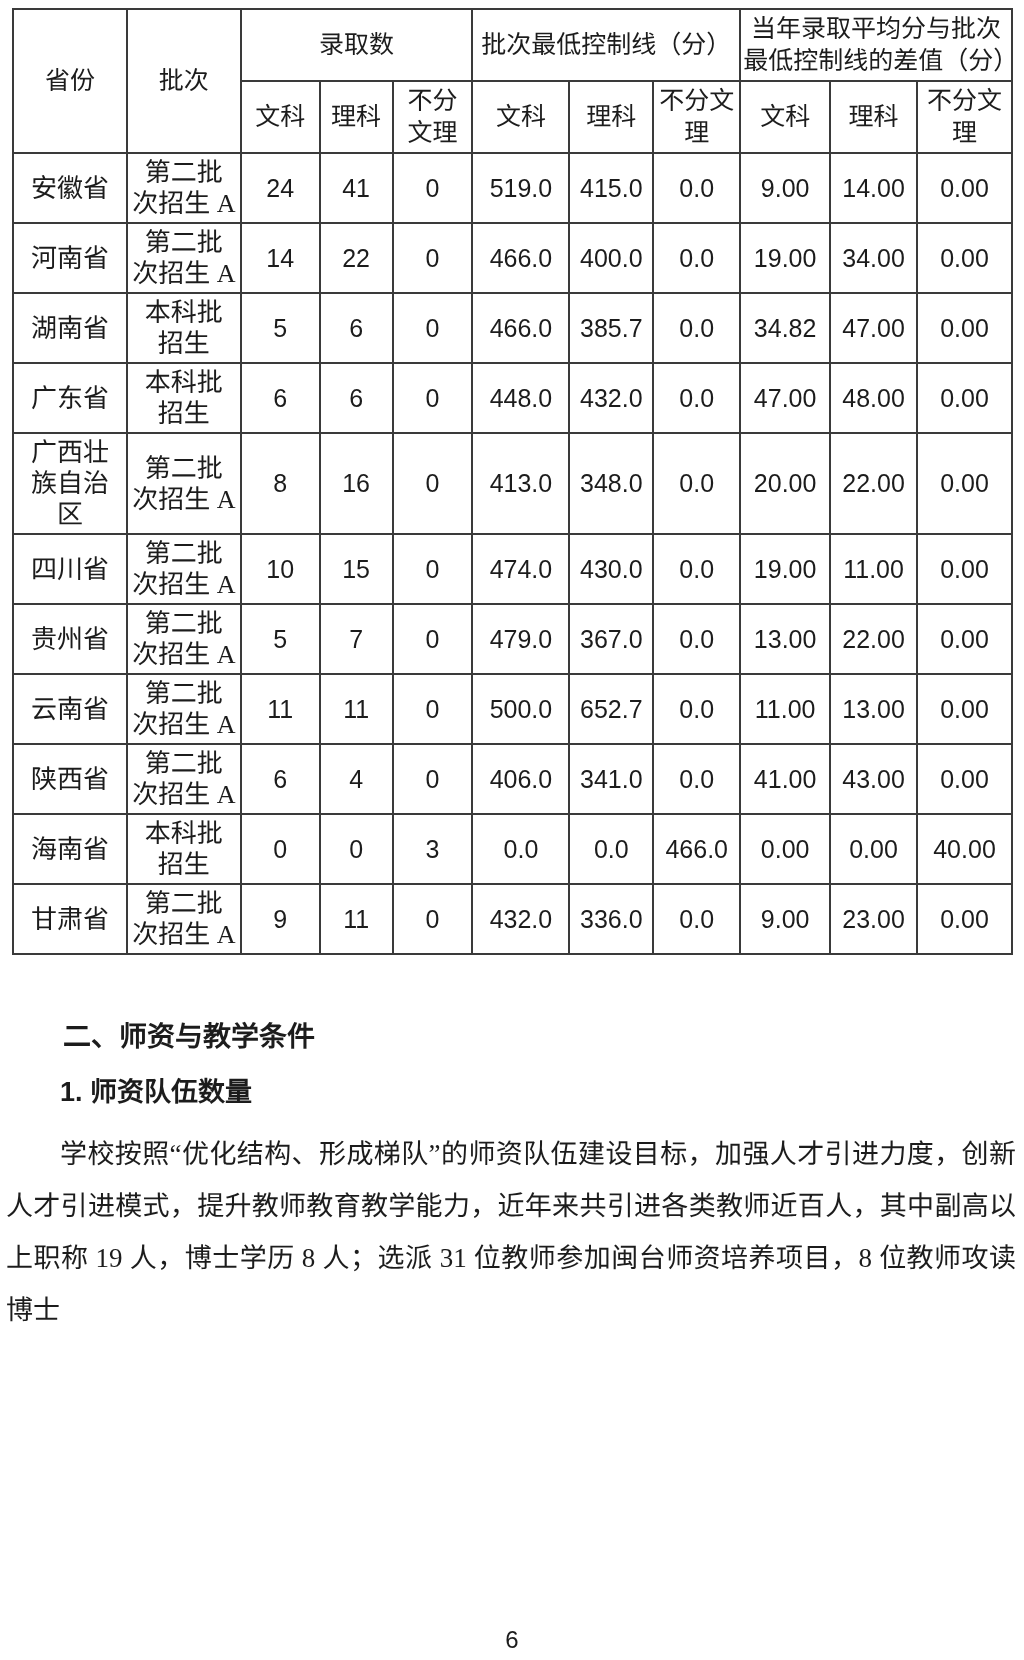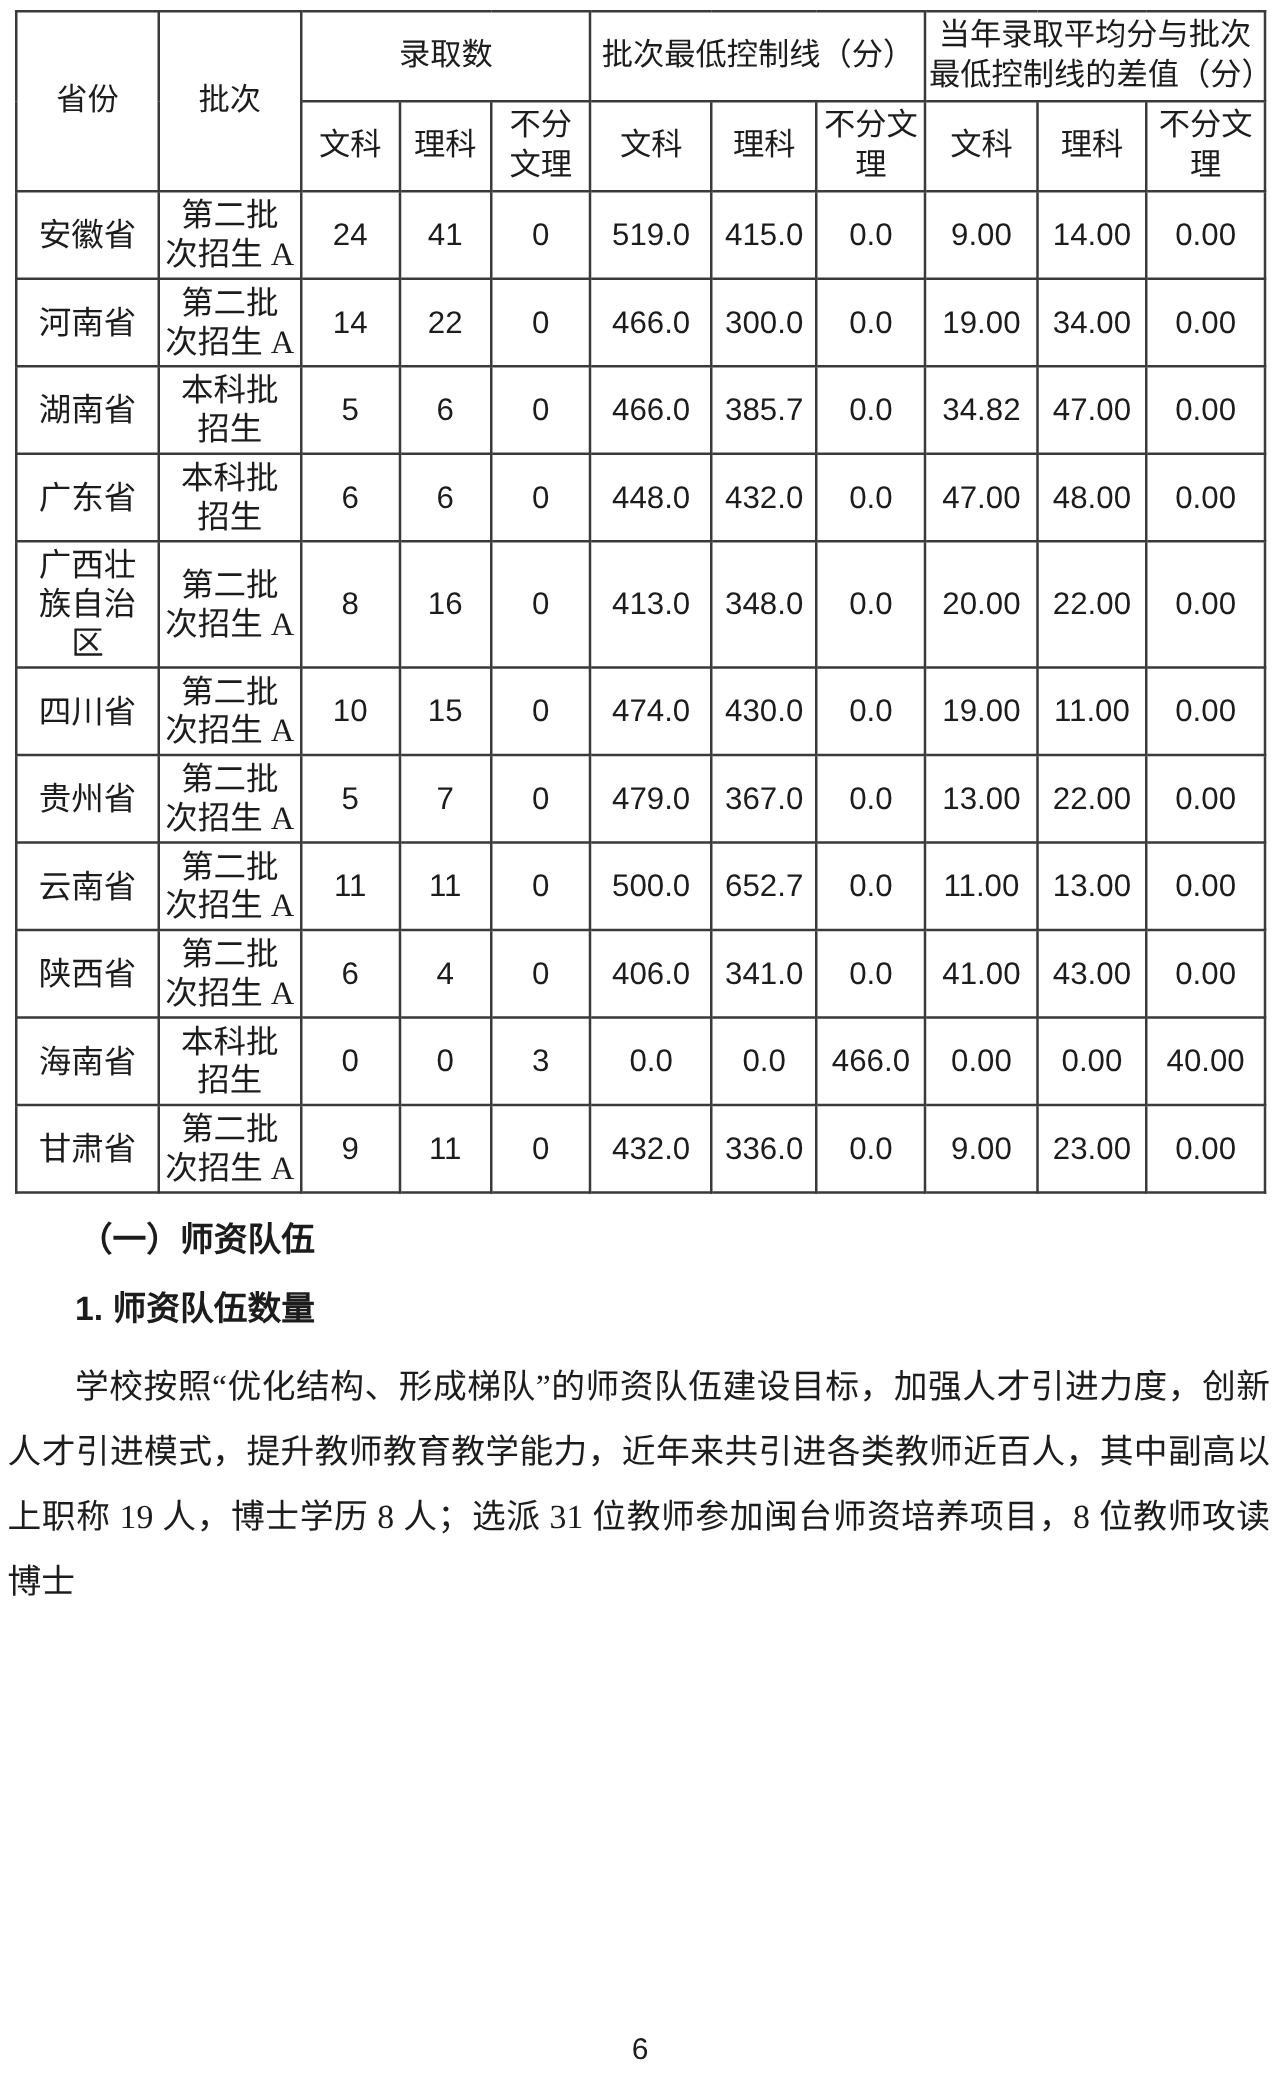--- a/index.html
+++ b/index.html
@@ -115,21 +115,21 @@
           <td class="num">0.00</td>
         </tr>
         <tr>
           <td class="cjk">河南省</td>
           <td class="cjk">第二批
 次招生 A</td>
           <td class="num">14</td>
           <td class="num">22</td>
           <td class="num">0</td>
           <td class="num">466.0</td>
-          <td class="num">300.0</td>
+          <td class="num">400.0</td>
           <td class="num">0.0</td>
           <td class="num">19.00</td>
           <td class="num">34.00</td>
           <td class="num">0.00</td>
         </tr>
         <tr>
           <td class="cjk">湖南省</td>
           <td class="cjk">本科批
 招生</td>
           <td class="num">5</td>
@@ -252,20 +252,20 @@
           <td class="num">432.0</td>
           <td class="num">336.0</td>
           <td class="num">0.0</td>
           <td class="num">9.00</td>
           <td class="num">23.00</td>
           <td class="num">0.00</td>
         </tr>
       </tbody>
   </table>
 
-  <div class="h2">（一）师资队伍</div>
+  <div class="h1">二、师资与教学条件</div>
   <div class="h3">1. 师资队伍数量</div>
 
   <p class="para">学校按照“优化结构、形成梯队”的师资队伍建设目标，加强人才引进力度，创新人才引进模式，提升教师教育教学能力，近年来共引进各类教师近百人，其中副高以上职称 19 人，博士学历 8 人；选派 31 位教师参加闽台师资培养项目，8 位教师攻读博士</p>
 
   <div class="pagenum">6</div>
 
 </div>
 
 </body></html>

